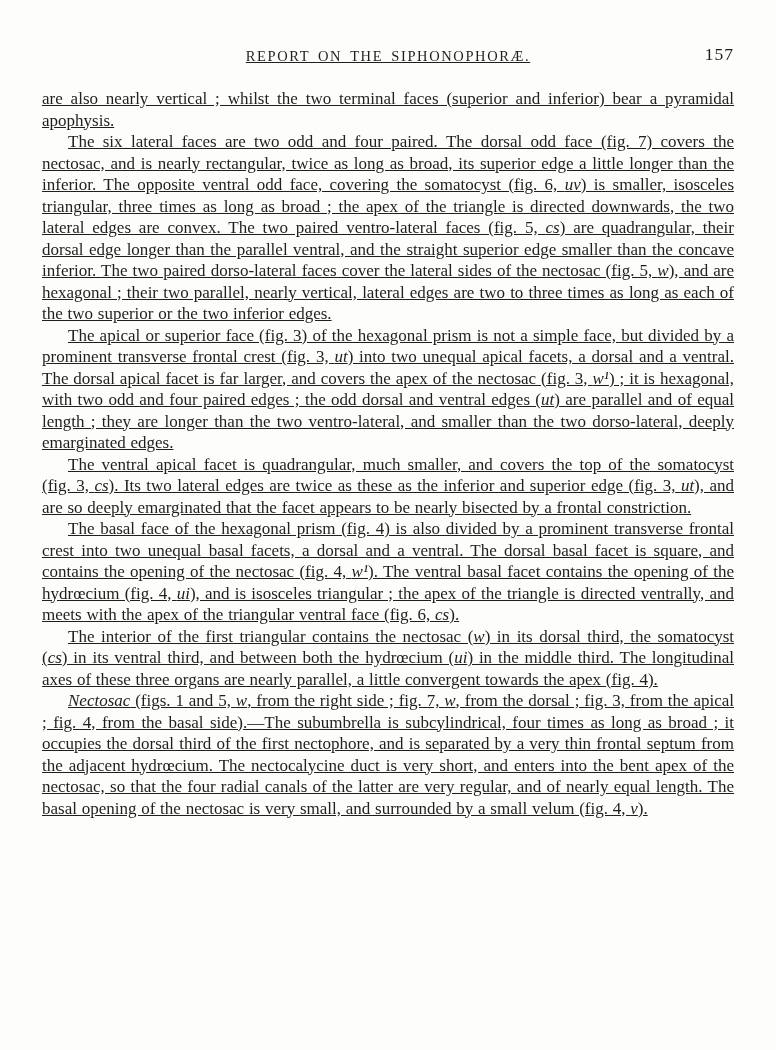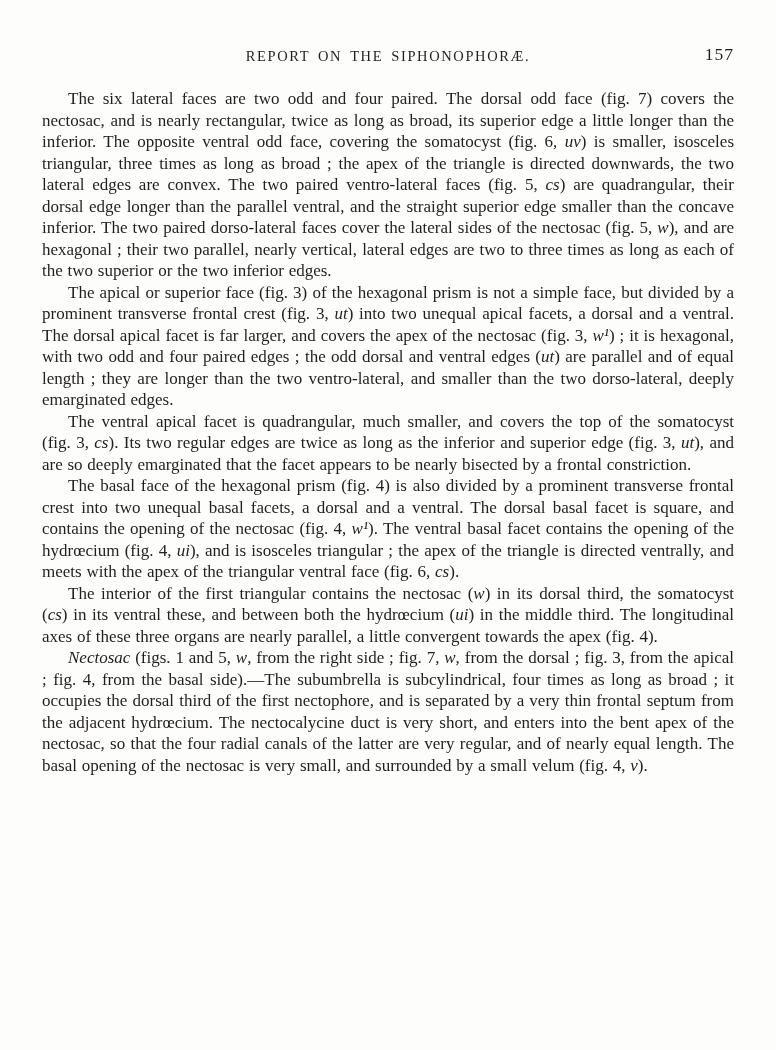--- a/index.html
+++ b/index.html
@@ -12,20 +12,21 @@
     background: #fdfdfb;
     font-family: "Liberation Serif", "DejaVu Serif", serif;
     color: #211f1d;
     overflow: hidden;
   }
   .page {
     box-sizing: border-box;
     width: 776px;
     height: 1050px;
     padding: 44px 42px 0 42px;
+    text-decoration: underline;
   }
   .running-head {
     position: relative;
     height: 24px;
     margin-bottom: 20px;
   }
   .running-head .head-title {
     display: block;
     text-align: center;
     font-size: 14.5px;
@@ -57,20 +58,21 @@
 </style>
 </head>
 <body>
 
 <div class="page">
   <div class="running-head">
     <span class="head-title">REPORT ON THE SIPHONOPHORÆ.</span>
     <span class="page-number">157</span>
   </div>
   <div class="body-text">
+      <p class="no-indent"><span>are also nearly vertical ; whilst the two terminal faces (superior and inferior) bear a pyramidal apophysis.</span></p>
       <p><span>The six lateral faces are two odd and four paired. The dorsal odd face (fig. 7) covers the nectosac, and is nearly rectangular, twice as long as broad, its superior edge a little longer than the inferior. The opposite ventral odd face, covering the somatocyst (fig. 6, </span><em>uv</em><span>) is smaller, isosceles triangular, three times as long as broad ; the apex of the triangle is directed downwards, the two lateral edges are convex. The two paired ventro-lateral faces (fig. 5, </span><em>cs</em><span>) are quadrangular, their dorsal edge longer than the parallel ventral, and the straight superior edge smaller than the concave inferior. The two paired dorso-lateral faces cover the lateral sides of the nectosac (fig. 5, </span><em>w</em><span>), and are hexagonal ; their two parallel, nearly vertical, lateral edges are two to three times as long as each of the two superior or the two inferior edges.</span></p>
       <p><span>The apical or superior face (fig. 3) of the hexagonal prism is not a simple face, but divided by a prominent transverse frontal crest (fig. 3, </span><em>ut</em><span>) into two unequal apical facets, a dorsal and a ventral. The dorsal apical facet is far larger, and covers the apex of the nectosac (fig. 3, </span><em>w¹</em><span>) ; it is hexagonal, with two odd and four paired edges ; the odd dorsal and ventral edges (</span><em>ut</em><span>) are parallel and of equal length ; they are longer than the two ventro-lateral, and smaller than the two dorso-lateral, deeply emarginated edges.</span></p>
-      <p><span>The ventral apical facet is quadrangular, much smaller, and covers the top of the somatocyst (fig. 3, </span><em>cs</em><span>). Its two regular edges are twice as long as the inferior and superior edge (fig. 3, </span><em>ut</em><span>), and are so deeply emarginated that the facet appears to be nearly bisected by a frontal constriction.</span></p>
+      <p><span>The ventral apical facet is quadrangular, much smaller, and covers the top of the somatocyst (fig. 3, </span><em>cs</em><span>). Its two lateral edges are twice as these as the inferior and superior edge (fig. 3, </span><em>ut</em><span>), and are so deeply emarginated that the facet appears to be nearly bisected by a frontal constriction.</span></p>
       <p><span>The basal face of the hexagonal prism (fig. 4) is also divided by a prominent transverse frontal crest into two unequal basal facets, a dorsal and a ventral. The dorsal basal facet is square, and contains the opening of the nectosac (fig. 4, </span><em>w¹</em><span>). The ventral basal facet contains the opening of the hydrœcium (fig. 4, </span><em>ui</em><span>), and is isosceles triangular ; the apex of the triangle is directed ventrally, and meets with the apex of the triangular ventral face (fig. 6, </span><em>cs</em><span>).</span></p>
-      <p><span>The interior of the first triangular contains the nectosac (</span><em>w</em><span>) in its dorsal third, the somatocyst (</span><em>cs</em><span>) in its ventral these, and between both the hydrœcium (</span><em>ui</em><span>) in the middle third. The longitudinal axes of these three organs are nearly parallel, a little convergent towards the apex (fig. 4).</span></p>
+      <p><span>The interior of the first triangular contains the nectosac (</span><em>w</em><span>) in its dorsal third, the somatocyst (</span><em>cs</em><span>) in its ventral third, and between both the hydrœcium (</span><em>ui</em><span>) in the middle third. The longitudinal axes of these three organs are nearly parallel, a little convergent towards the apex (fig. 4).</span></p>
       <p><em>Nectosac</em><span> (figs. 1 and 5, </span><em>w</em><span>, from the right side ; fig. 7, </span><em>w</em><span>, from the dorsal ; fig. 3, from the apical ; fig. 4, from the basal side).—The subumbrella is subcylindrical, four times as long as broad ; it occupies the dorsal third of the first nectophore, and is separated by a very thin frontal septum from the adjacent hydrœcium. The nectocalycine duct is very short, and enters into the bent apex of the nectosac, so that the four radial canals of the latter are very regular, and of nearly equal length. The basal opening of the nectosac is very small, and surrounded by a small velum (fig. 4, </span><em>v</em><span>).</span></p>
     </div>
 </div>
 
 </body></html>

